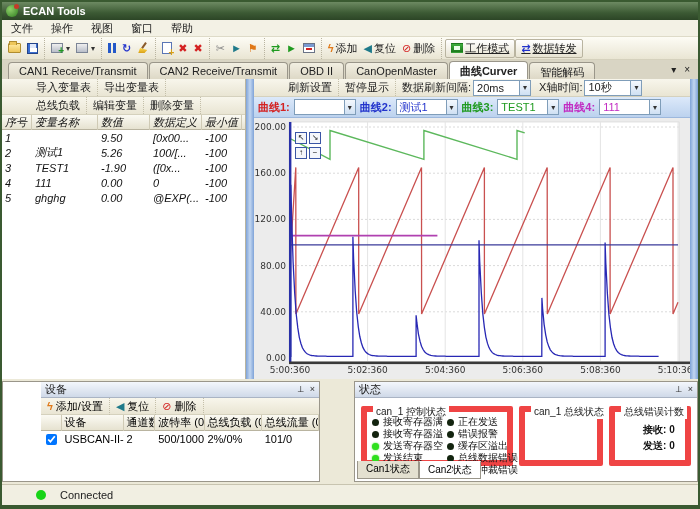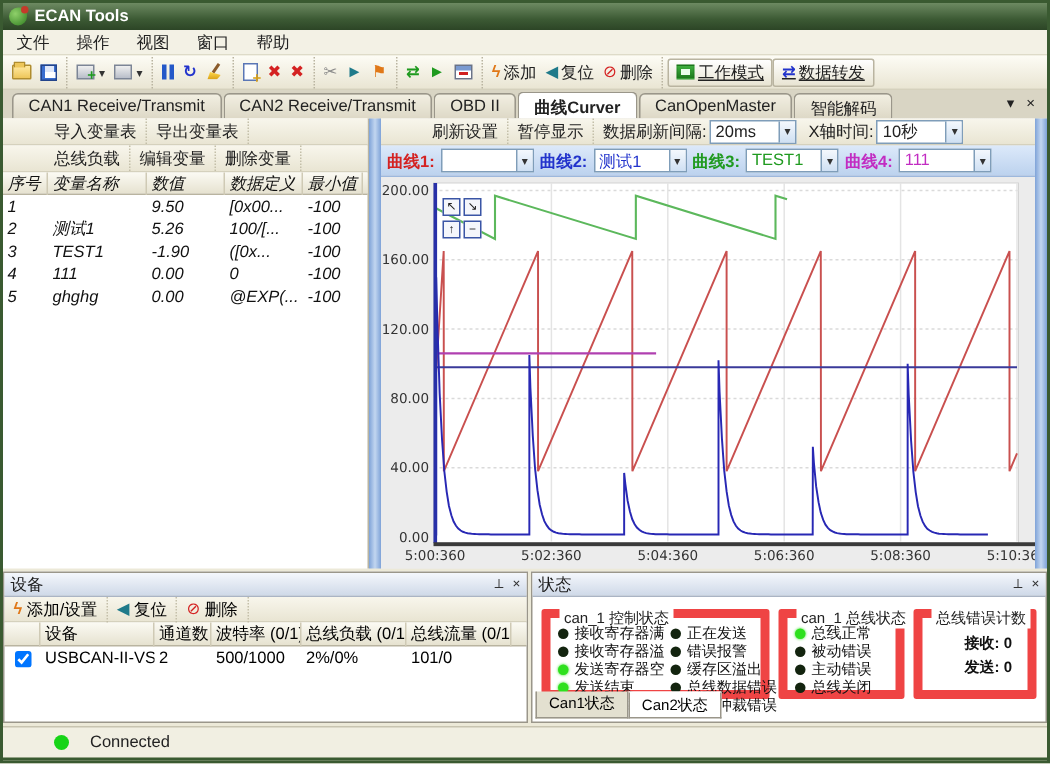--- a/index.html
+++ b/index.html
@@ -222,22 +222,22 @@
           <span class="gi blue" style="font-weight:bold">⇄</span>
           <span>数据转发</span>
         </span>
     </div>
   </div>
 
   <div class="abs tabbar">
     <span class="tab">CAN1 Receive/Transmit</span>
     <span class="tab">CAN2 Receive/Transmit</span>
     <span class="tab">OBD II</span>
+    <span class="tab">CanOpenMaster</span>
     <span class="tab active">曲线Curver</span>
-    <span class="tab">CanOpenMaster</span>
     <span class="tab">智能解码</span>
     <span class="tab-ctrl">
       <span>▾</span>
       <span>×</span>
     </span>
   </div>
 
   <div class="abs left-region">
     <div class="sub-toolbar">
       <span class="flatbtn">导入变量表</span>
@@ -369,21 +369,21 @@
         </svg>
       <div class="zoombtns">
         <span class="zbtn">↖</span>
         <span class="zbtn">↘</span>
         <span class="zbtn">↑</span>
         <span class="zbtn">−</span>
       </div>
     </div>
   </div>
 
-  <div class="abs panel" style="left:2px; width:350px;">
+  <div class="abs panel" style="left:2px; width:318px;padding-left:38px;">
     <div class="ptitle">
       <span>设备</span>
       <span class="pbtns">
         <span>⟂</span>
         <span>×</span>
       </span>
     </div>
     <div class="ptoolbar">
       <span class="flatbtn">
           <span class="gi orange" style="font-weight:bold">ϟ</span>
@@ -468,38 +468,20 @@
             <span>总线数据错误</span>
           </div>
         <div class="led-item">
             <span class="led"></span>
             <span>总线仲裁错误</span>
           </div>
       </div>
     </div>
     <div class="groupbox" style="left:164px; top:24px; width:84px; height:60px;">
       <span class="legend">can_1 总线状态</span>
-      <div style="position:absolute; left:5px; top:4px;">
-        <div class="led-item">
-            <span class="led led-on"></span>
-            <span>总线正常</span>
-          </div>
-        <div class="led-item">
-            <span class="led"></span>
-            <span>被动错误</span>
-          </div>
-        <div class="led-item">
-            <span class="led"></span>
-            <span>主动错误</span>
-          </div>
-        <div class="led-item">
-            <span class="led"></span>
-            <span>总线关闭</span>
-          </div>
-      </div>
     </div>
     <div class="groupbox" style="left:254px; top:24px; width:82px; height:60px;">
       <span class="legend">总线错误计数</span>
       <div style="position:absolute; left:28px; top:10px; font-size:10px; line-height:16px; color:#111;font-weight:bold;">
         <div><span>接收:</span> <span>0</span></div>
         <div><span>发送:</span> <span>0</span></div>
       </div>
     </div>
     <div class="stabs">
       <span class="stab">Can1状态</span>

